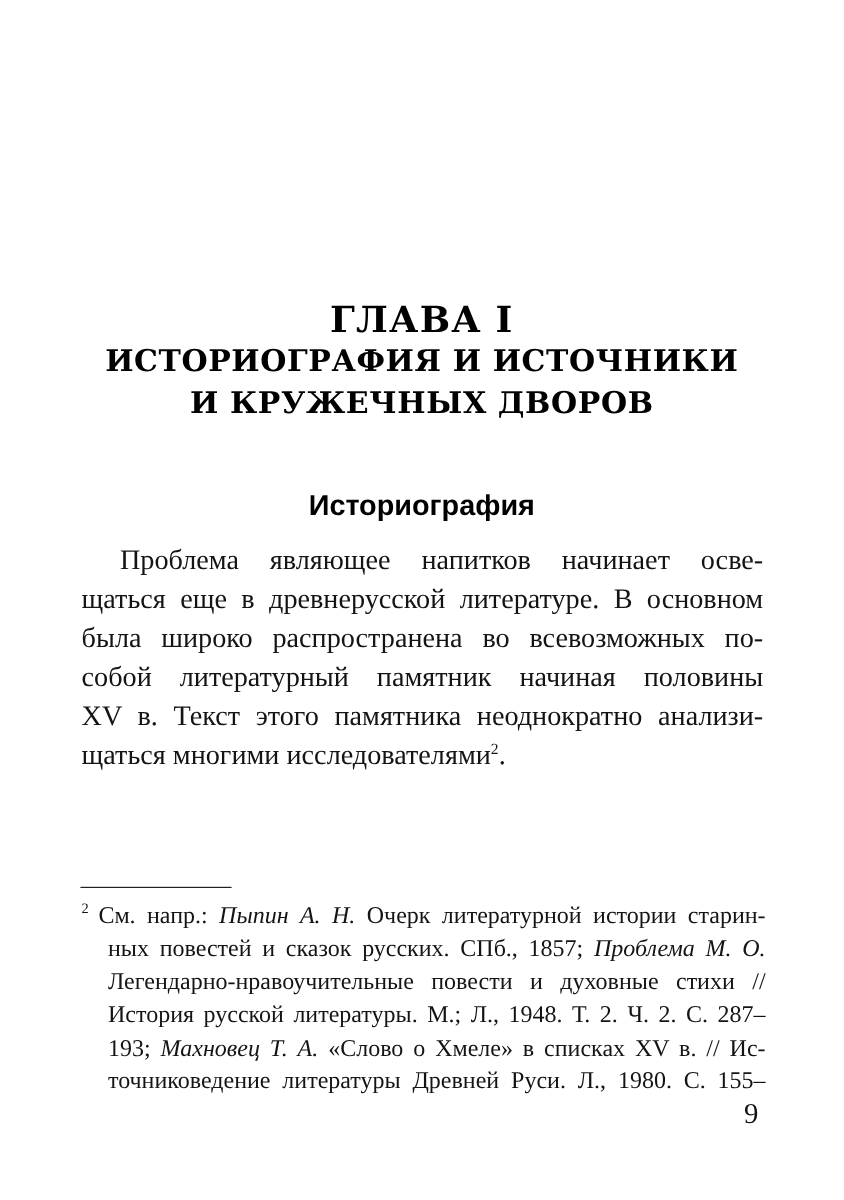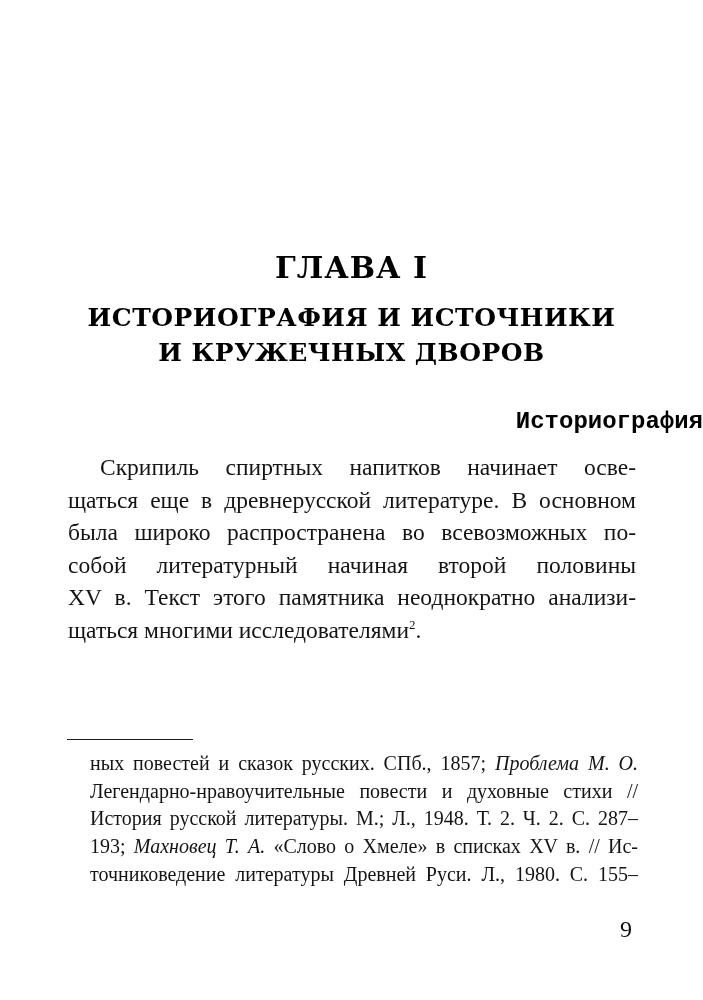--- a/index.html
+++ b/index.html
@@ -3,22 +3,22 @@
   <meta charset="utf-8">
   <style>
     html, body { margin: 0; padding: 0; background: #ffffff; }
     body { width: 703px; height: 1000px; position: relative; overflow: hidden; color: #111; }
     .page { position: absolute; left: 0; top: 0; width: 703px; height: 1000px; }
     .chapter {
       position: absolute; left: 0; width: 703px; text-align: center;
       font-family: "DejaVu Serif", serif; font-weight: bold; color: #000;
     }
     .ch-num { top: 250px; font-size: 30px; letter-spacing: 1px; }
-    .ch-title { top: 300px; font-size: 25px; line-height: 35px; letter-spacing: 0.5px; }
-    .section { top: 408px; font-size: 24px; font-family: Liberation Mono, monospace; text-align: right; }
+    .ch-title { top: 283px; font-size: 25px; line-height: 35px; letter-spacing: 0.5px; }
+    .section { top: 408px; font-size: 24px; font-family: Liberation Sans, sans-serif; }
     .body-lines {
       position: absolute; left: 68px; top: 451px; width: 568px;
       font-family: "Liberation Serif", serif; font-size: 23.5px; line-height: 32.6px; color: #141414;
     }
     .line { display: block; white-space: nowrap; text-align: justify; text-align-last: justify; height: 32.6px; }
     .line.last { text-align-last: left; }
     .line.indent { padding-left: 32px; }
     sup { font-size: 13px; vertical-align: 9px; line-height: 0; }
     .rule { position: absolute; left: 67px; top: 739px; width: 126px; border-top: 1.5px solid #222; }
     .fn {
@@ -42,31 +42,32 @@
   <div class="chapter ch-num">ГЛАВА I</div>
 
   <div class="chapter ch-title">
     <div>ИСТОРИОГРАФИЯ И ИСТОЧНИКИ</div>
     <div>И КРУЖЕЧНЫХ ДВОРОВ</div>
   </div>
 
   <div class="chapter section">Историография</div>
 
   <div class="body-lines">
-    <span class="line indent">Скрипиль спиртных напитков начинает осве-</span>
+    <span class="line indent">Проблема являющее напитков начинает осве-</span>
     <span class="line">щаться еще в древнерусской литературе. В основном</span>
     <span class="line">была широко распространена во всевозможных по-</span>
-    <span class="line">собой литературный начиная второй половины</span>
+    <span class="line">собой литературный памятник начиная половины</span>
     <span class="line">XV в. Текст этого памятника неоднократно анализи-</span>
     <span class="line last"><span>щаться многими исследователями</span><sup>2</sup><span>.</span></span>
   </div>
 
   <div class="rule"></div>
 
   <div class="fn">
+    <span class="line first"><sup>2</sup><span>См. напр.: </span><i>Пыпин А. Н.</i><span> Очерк литературной истории старин-</span></span>
     <span class="line"><span>ных повестей и сказок русских. СПб., 1857; </span><i>Проблема М. О.</i></span>
     <span class="line">Легендарно-нравоучительные повести и духовные стихи //</span>
     <span class="line">История русской литературы. М.; Л., 1948. Т. 2. Ч. 2. С. 287–</span>
     <span class="line"><span>193; </span><i>Махновец Т. А.</i><span> «Слово о Хмеле» в списках XV в. // Ис-</span></span>
     <span class="line">точниковедение литературы Древней Руси. Л., 1980. С. 155–</span>
   </div>
 
   <div class="pagenum">9</div>
 </div>
 

